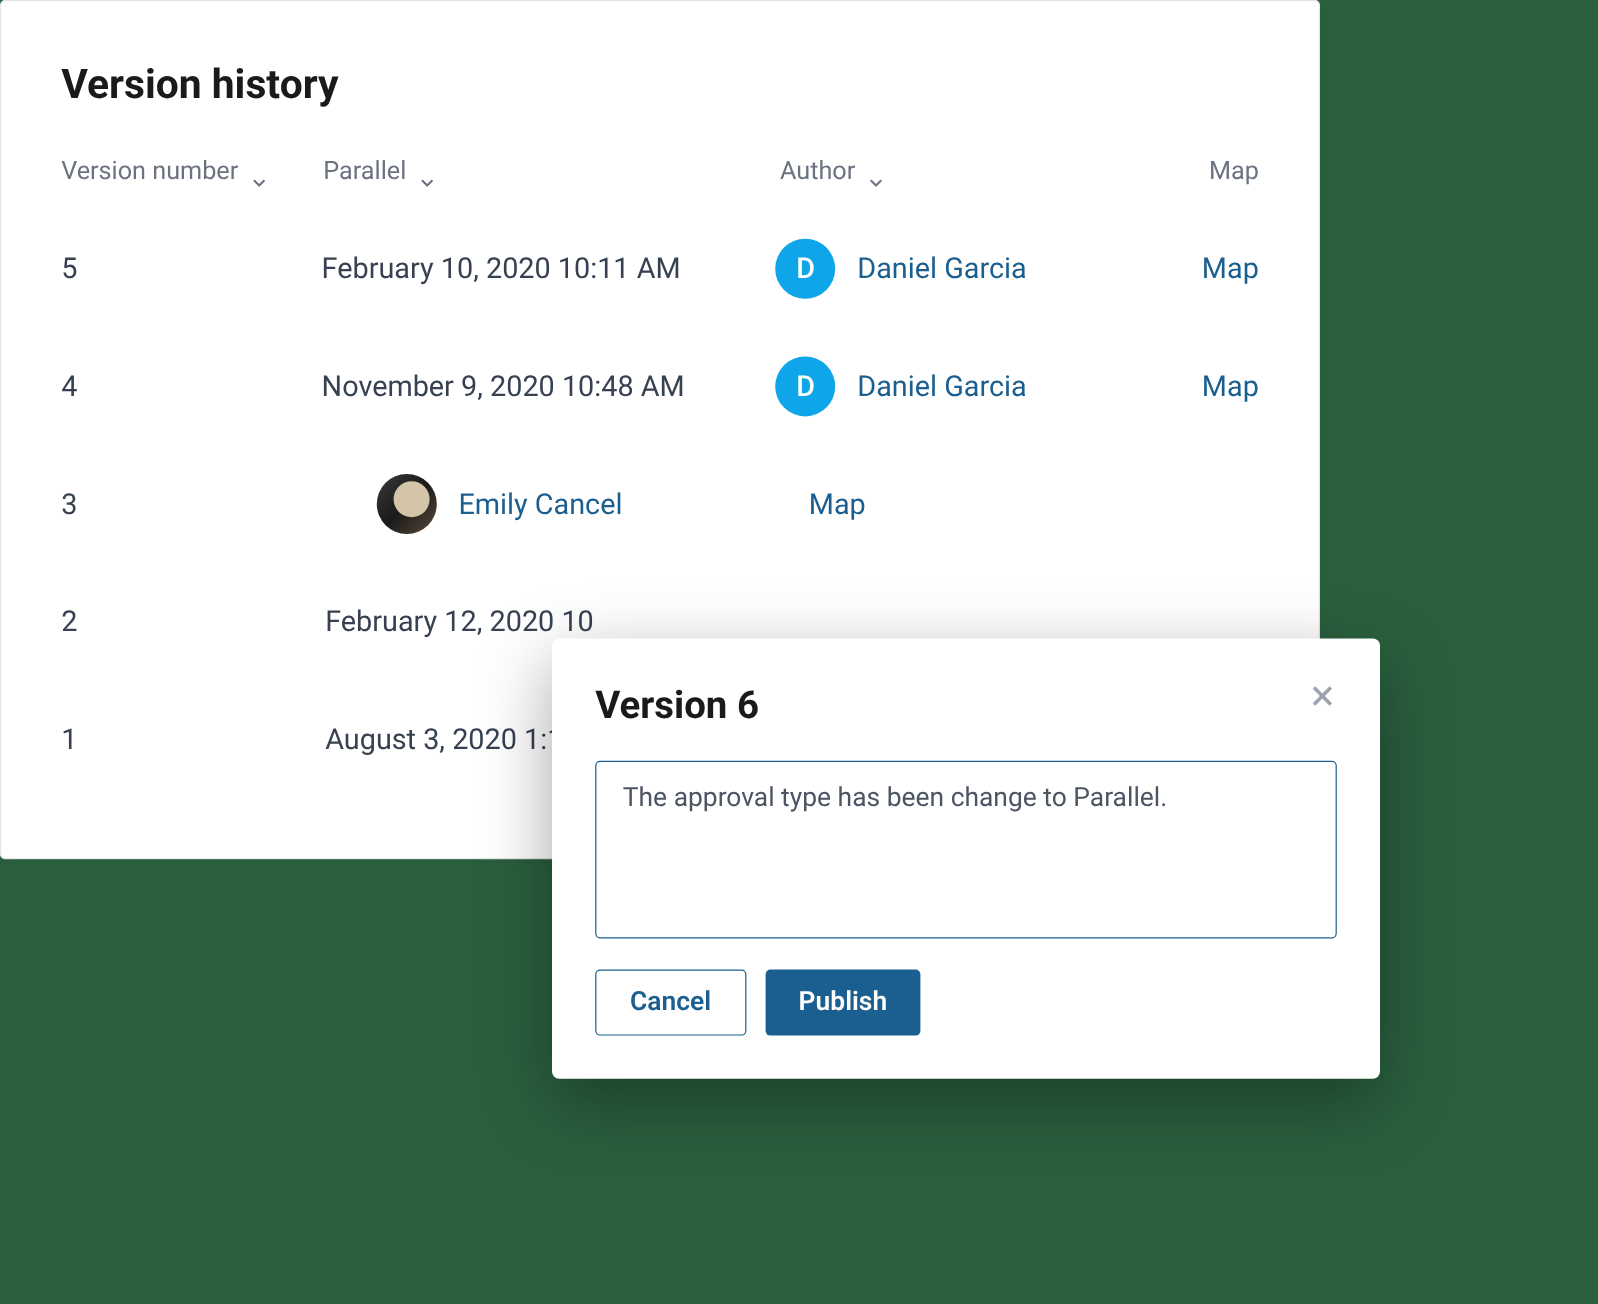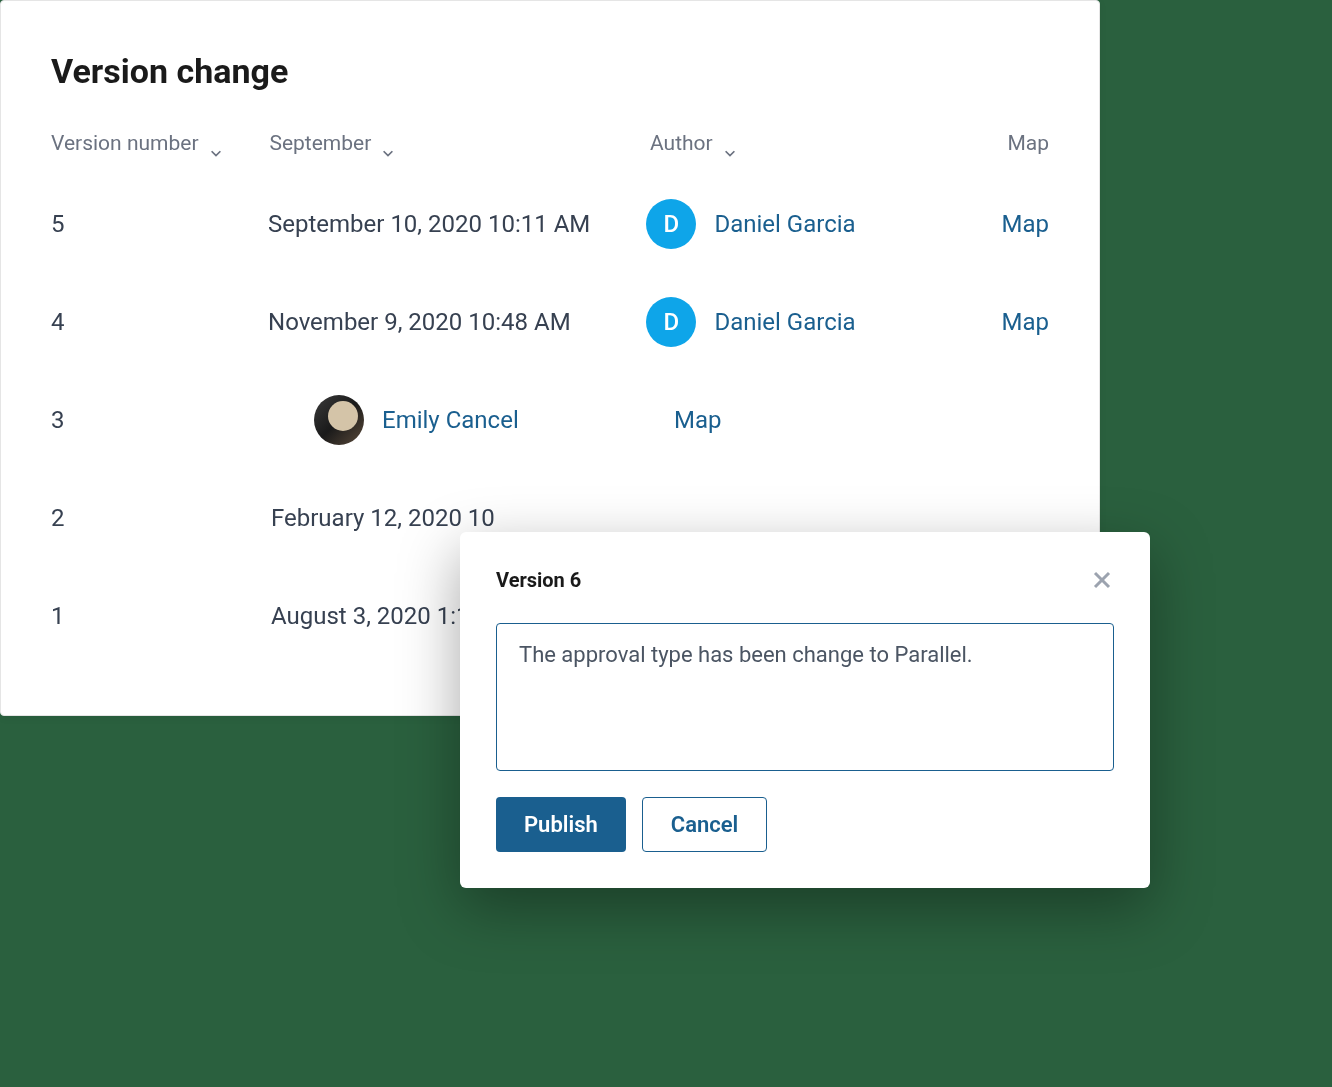--- a/index.html
+++ b/index.html
@@ -125,21 +125,21 @@
       box-shadow: 0 20px 60px rgba(0,0,0,0.35);
       padding: 36px;
     }
     .modal-header {
       display: flex;
       justify-content: space-between;
       align-items: flex-start;
       margin-bottom: 28px;
     }
     .modal-title {
-      font-size: 20px;
+      font-size: 32px;
       font-weight: 700;
       color: #1a1a1a;
     }
     .close-btn {
       background: none;
       border: none;
       cursor: pointer;
       color: #9ca3af;
       padding: 0;
       display: flex;
@@ -185,34 +185,34 @@
     .btn-secondary {
       background: #fff;
       color: #1a5f8f;
       border: 1.5px solid #1a5f8f;
     }
   </style>
 </head>
 <body>
 
 <div class="panel">
-  <h1 class="page-title">Version change</h1>
+  <h1 class="page-title">Version history</h1>
 
   <div class="table">
     <div class="table-header">
       <div class="col-version th">
         <span>Version number</span>
         <span class="chevron-down">
           <svg viewBox="0 0 16 16">
               <polyline points="3,6 8,11 13,6"></polyline>
             </svg>
         </span>
       </div>
       <div class="col-published th">
-        <span>September</span>
+        <span>Parallel</span>
         <span class="chevron-down">
           <svg viewBox="0 0 16 16">
               <polyline points="3,6 8,11 13,6"></polyline>
             </svg>
         </span>
       </div>
       <div class="col-author th">
         <span>Author</span>
         <span class="chevron-down">
           <svg viewBox="0 0 16 16">
@@ -220,21 +220,21 @@
             </svg>
         </span>
       </div>
       <div class="col-map th">
         <span>Map</span>
       </div>
     </div>
 
     <div class="row">
       <div class="col-version">5</div>
-      <div class="col-published">September 10, 2020 10:11 AM</div>
+      <div class="col-published">February 10, 2020 10:11 AM</div>
       <div class="col-author author-cell">
         <div class="avatar avatar-blue">D</div>
         <a href="#" class="author-link">Daniel Garcia</a>
       </div>
       <div class="col-map">
         <a href="#" class="map-link">Map</a>
       </div>
     </div>
 
     <div class="row">
@@ -283,16 +283,16 @@
       <span>
         <svg viewBox="0 0 24 24" fill="none">
             <line x1="5" y1="5" x2="19" y2="19"></line>
             <line x1="19" y1="5" x2="5" y2="19"></line>
           </svg>
       </span>
     </button>
   </div>
   <textarea class="modal-textarea" style="">The approval type has been change to Parallel.</textarea>
   <div class="modal-actions">
+    <button class="btn btn-secondary">Cancel</button>
     <button class="btn btn-primary">Publish</button>
-    <button class="btn btn-secondary">Cancel</button>
   </div>
 </div>
 
 </body></html>

